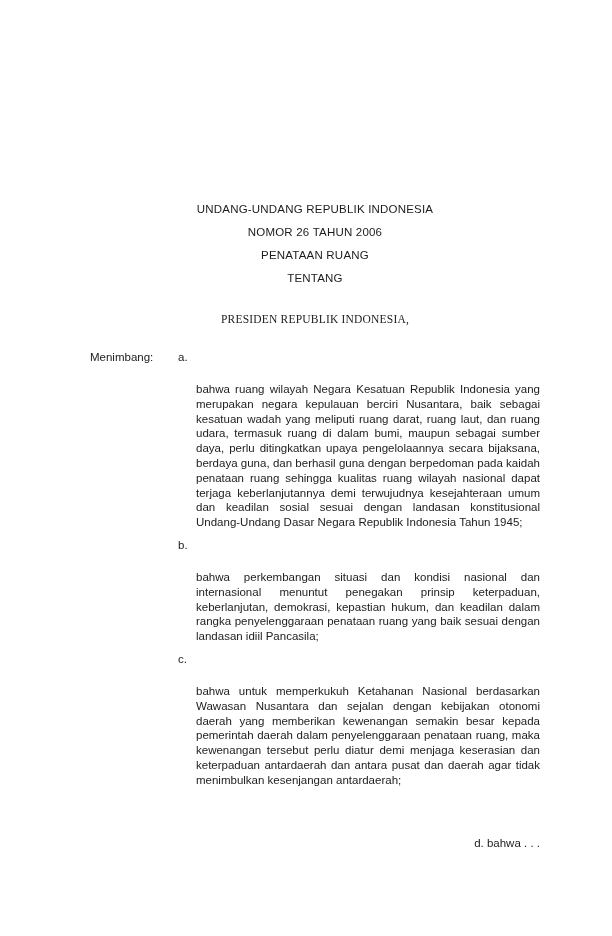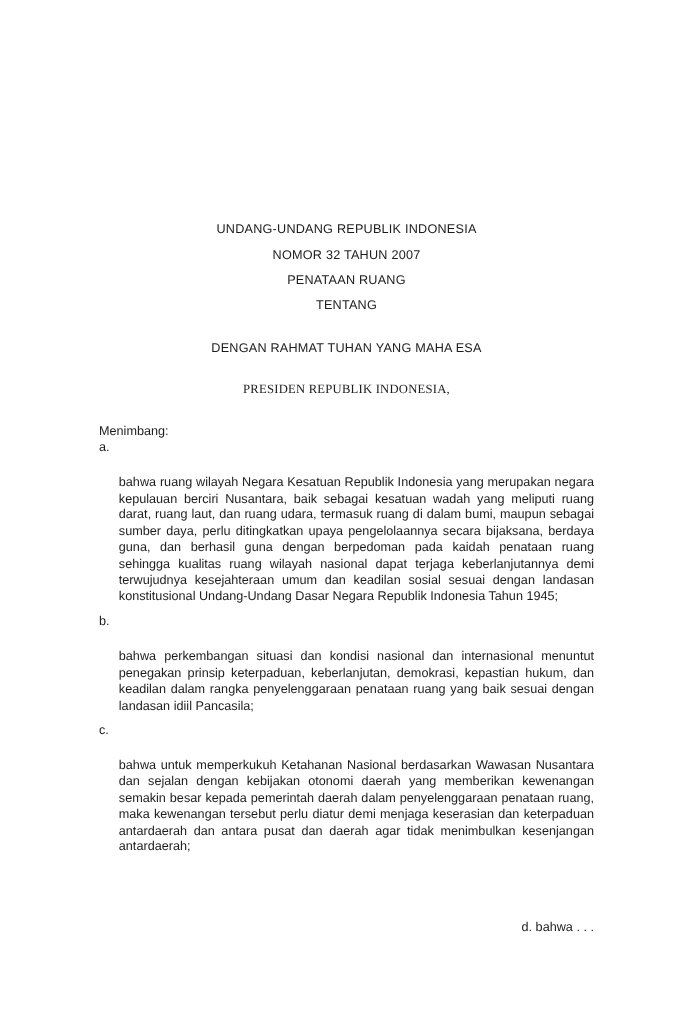--- a/index.html
+++ b/index.html
@@ -47,21 +47,20 @@
     line-height: 15px;
     margin-top: 22px;
     letter-spacing: 0.2px;
     font-family: Liberation Serif, serif;
   }
   .menimbang {
     display: flex;
     margin-top: 23px;
     font-size: 11.5px;
     line-height: 14.8px;
-    flex-direction: column;
   }
   .menimbang-label {
     width: 88px;
     flex-shrink: 0;
   }
   .menimbang-items {
     flex: 1;
     display: flex;
     flex-direction: column;
     gap: 8px;
@@ -88,26 +87,25 @@
   }
 </style>
 </head>
 <body>
 
 <div class="page">
   <div class="content">
 
     <div class="title-block">
       <div class="title-line">UNDANG-UNDANG REPUBLIK INDONESIA</div>
-      <div class="title-line">NOMOR 32 TAHUN 2007</div>
+      <div class="title-line">NOMOR 26 TAHUN 2006</div>
       <div class="title-line">PENATAAN RUANG</div>
       <div class="title-line">TENTANG</div>
     </div>
 
-    <div class="invocation">DENGAN RAHMAT TUHAN YANG MAHA ESA</div>
 
     <div class="salutation">PRESIDEN REPUBLIK INDONESIA,</div>
 
     <div class="menimbang">
       <div class="menimbang-label">Menimbang:</div>
       <div class="menimbang-items">
 
         <div class="item">
           <div class="item-letter">a.</div>
           <div class="item-text">bahwa ruang wilayah Negara Kesatuan Republik Indonesia yang merupakan negara kepulauan berciri Nusantara, baik sebagai kesatuan wadah yang meliputi ruang darat, ruang laut, dan ruang udara, termasuk ruang di dalam bumi, maupun sebagai sumber daya, perlu ditingkatkan upaya pengelolaannya secara bijaksana, berdaya guna, dan berhasil guna dengan berpedoman pada kaidah penataan ruang sehingga kualitas ruang wilayah nasional dapat terjaga keberlanjutannya demi terwujudnya kesejahteraan umum dan keadilan sosial sesuai dengan landasan konstitusional Undang-Undang Dasar Negara Republik Indonesia Tahun 1945;</div>

